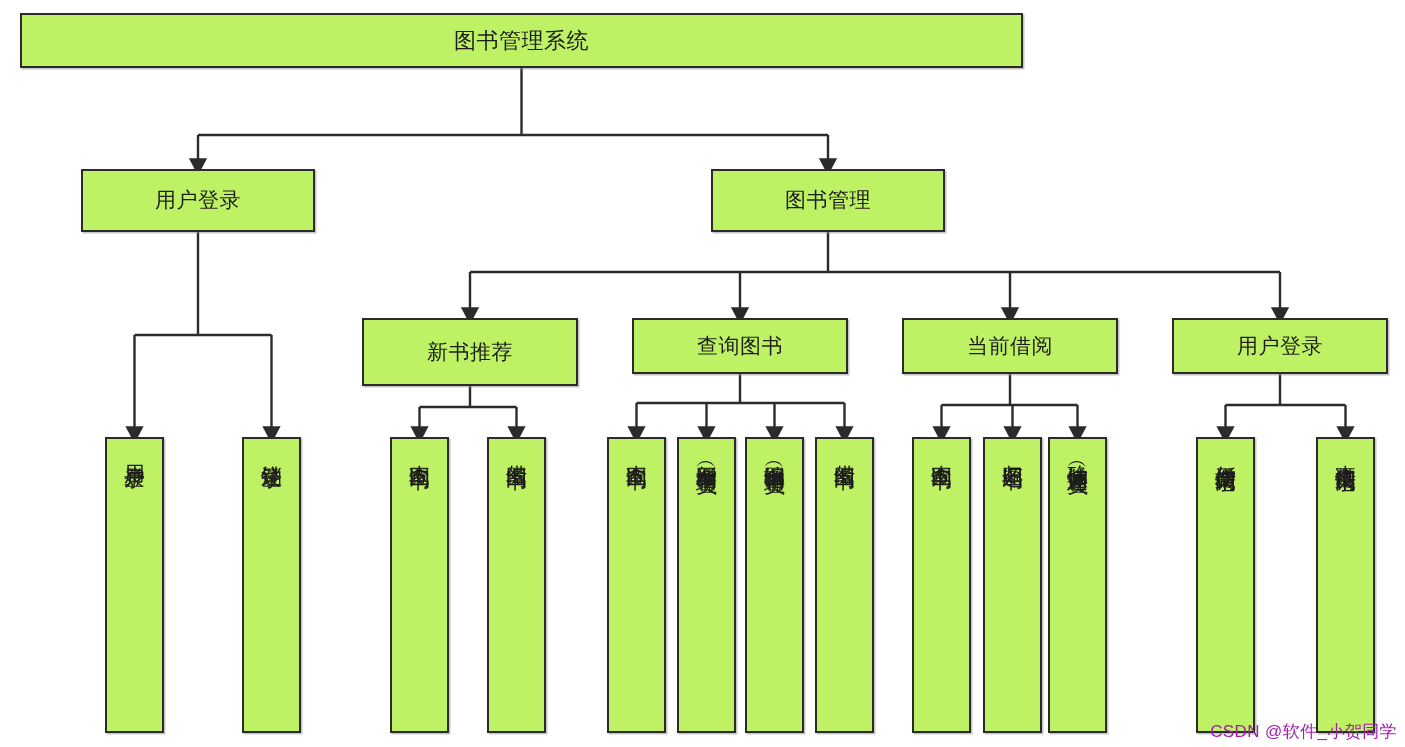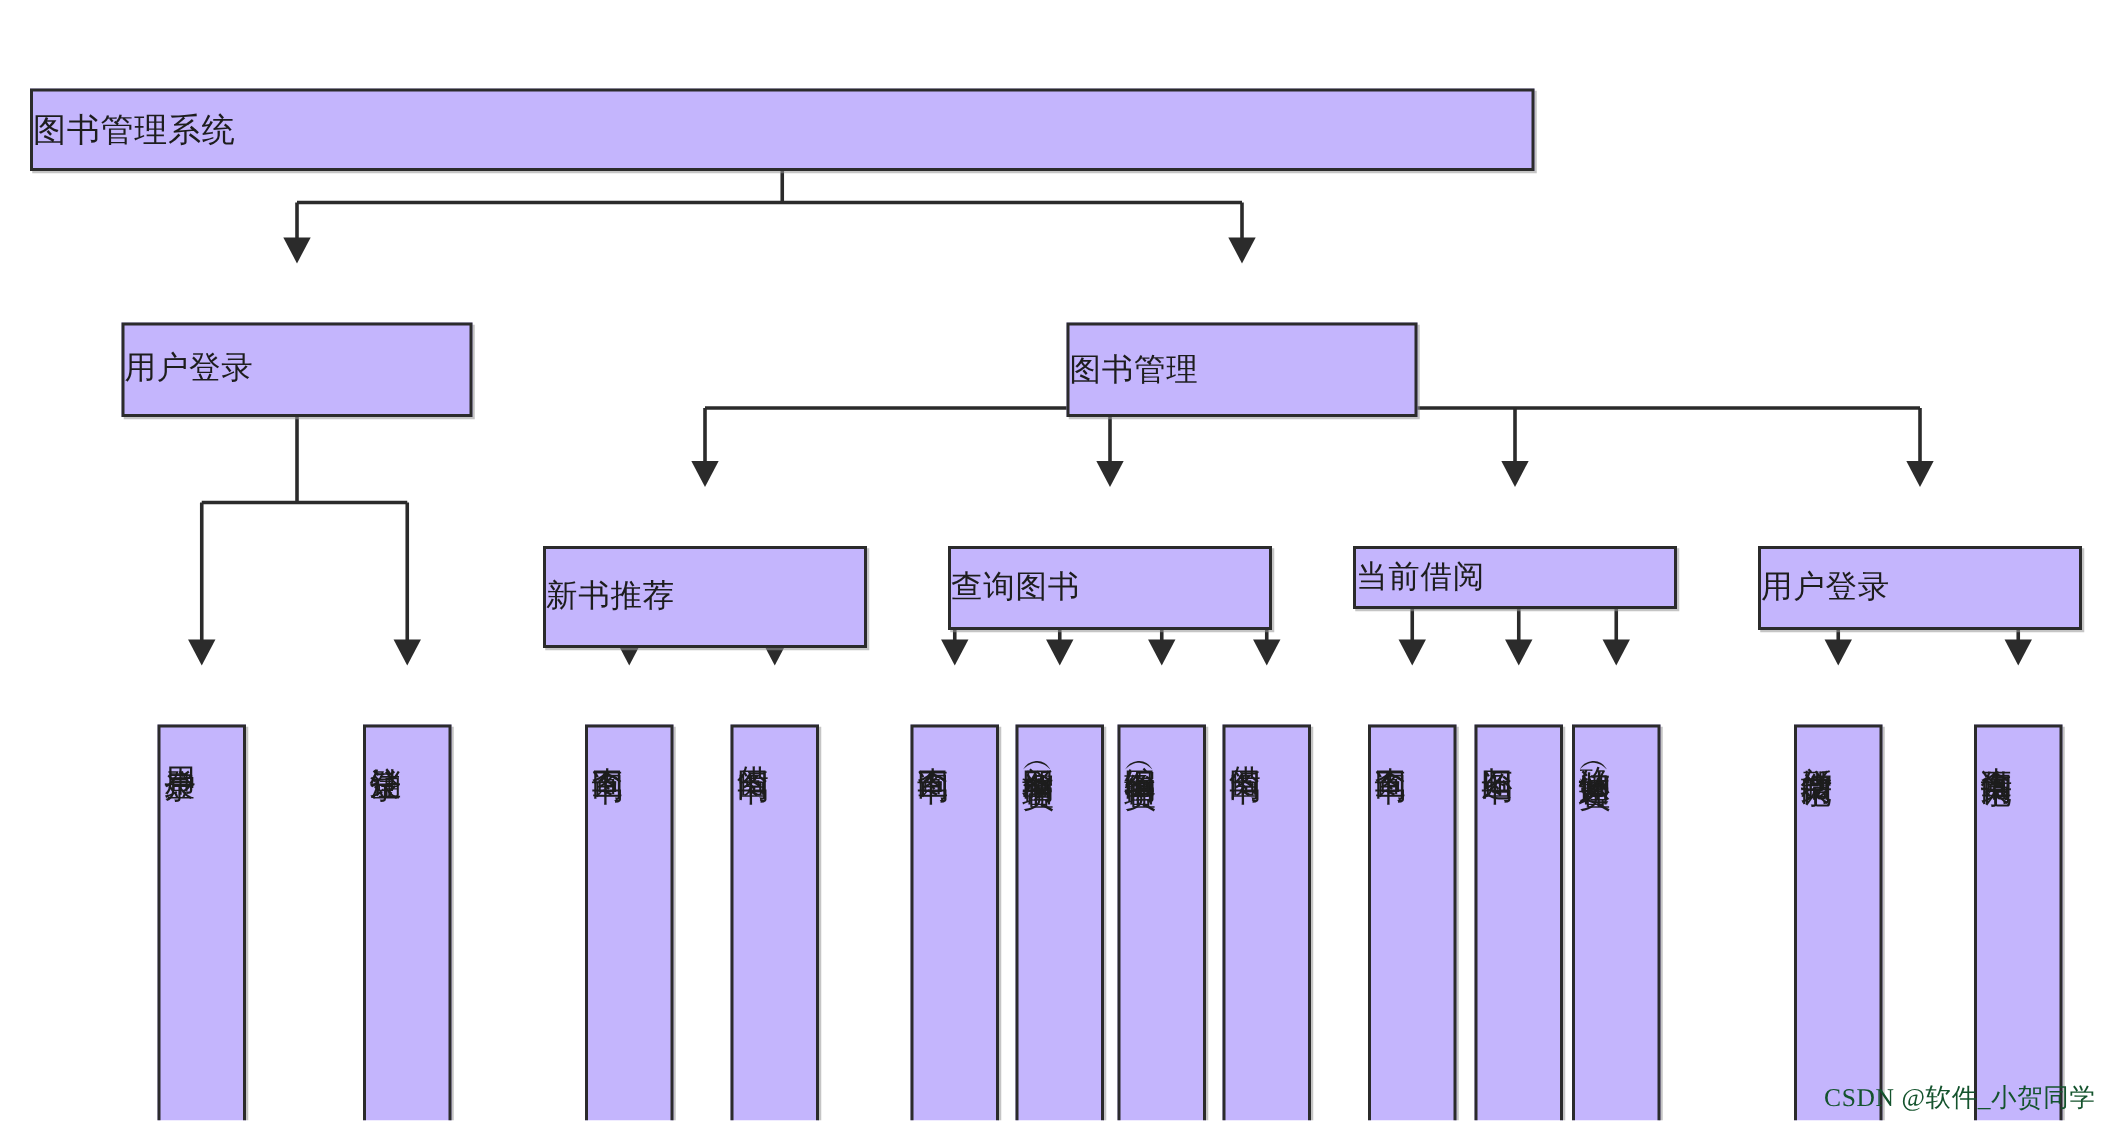--- a/index.html
+++ b/index.html
@@ -22,26 +22,26 @@
     position: absolute;
     left: 0;
     top: 0;
     width: 1405px;
     height: 747px;
     pointer-events: none;
   }
   .node {
     position: absolute;
     box-sizing: border-box;
-    background: #c4b5fd;
+    background: #bef264;
     border: 2.4px solid #2b2b2b;
     display: flex;
     align-items: center;
+    justify-content: center;
     box-shadow: 1.5px 1.5px 0 0 rgba(150,150,150,0.55);
-    margin-top: 46px;
   }
   .node .label {
     color: #1d1d1d;
     text-align: center;
     line-height: 1.18;
     letter-spacing: 0.5px;
     white-space: pre-wrap;
   }
   .node.horiz .label {
     font-size: 21px;
@@ -60,24 +60,24 @@
     line-height: 1.14;
     letter-spacing: 1.5px;
     height: auto;
     max-height: 100%;
   }
   #watermark {
     position: absolute;
     right: 8px;
     bottom: 4px;
     font-size: 17px;
-    color: #14532d;
+    color: #a21caf;
     letter-spacing: 0.4px;
     white-space: nowrap;
-    font-family: Liberation Serif, serif;
+    font-family: Liberation Sans, sans-serif;
   }
 </style>
 </head>
 <body>
 
 <div id="canvas">
   <svg id="edges" viewBox="0 0 1405 747" xmlns="http://www.w3.org/2000/svg">
     <defs>
       <marker id="arrowhead" markerWidth="9" markerHeight="9" refX="3.2" refY="4.2" orient="auto" markerUnits="strokeWidth">
         <path d="M0,0.4 L7.2,4.2 L0,8 Z" fill="#2b2b2b"></path>
@@ -128,21 +128,21 @@
       </div>
       <div class="node horiz" style="left: 711px; top: 169px; width: 234px; height: 63px; font-family: Liberation Serif, serif;">
         <span class="label">图书管理</span>
       </div>
       <div class="node horiz" style="left: 362px; top: 318px; width: 216px; height: 68px;">
         <span class="label">新书推荐</span>
       </div>
       <div class="node horiz" style="left: 632px; top: 318px; width: 216px; height: 56px;">
         <span class="label">查询图书</span>
       </div>
-      <div class="node horiz" style="left: 902px; top: 318px; width: 216px; height: 42px;">
+      <div class="node horiz" style="left: 902px; top: 318px; width: 216px; height: 56px;">
         <span class="label">当前借阅</span>
       </div>
       <div class="node horiz" style="left: 1172px; top: 318px; width: 216px; height: 56px;">
         <span class="label">用户登录</span>
       </div>
       <div class="node vert" style="left: 105px; top: 437px; width: 59px; height: 296px;">
         <span class="label">用户登录</span>
       </div>
       <div class="node vert" style="left: 242px; top: 437px; width: 59px; height: 296px;">
         <span class="label">注销登录</span>

